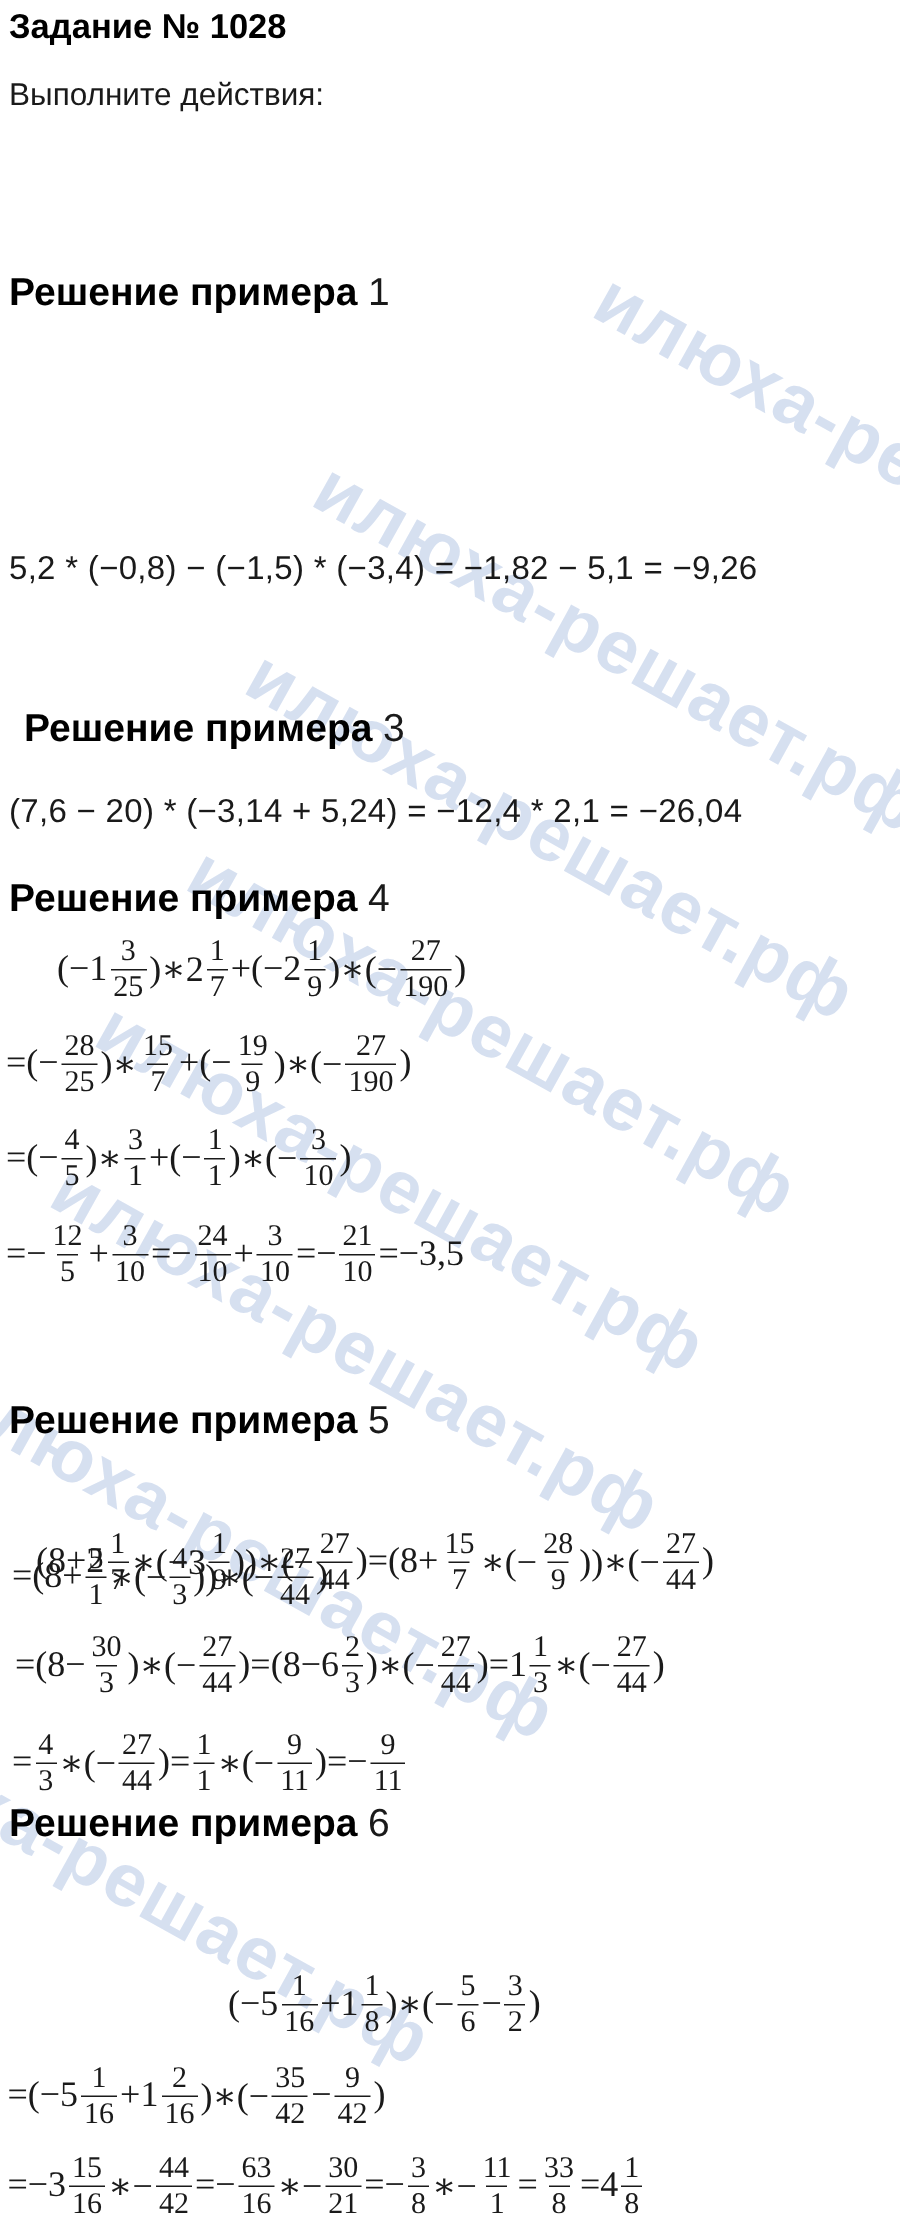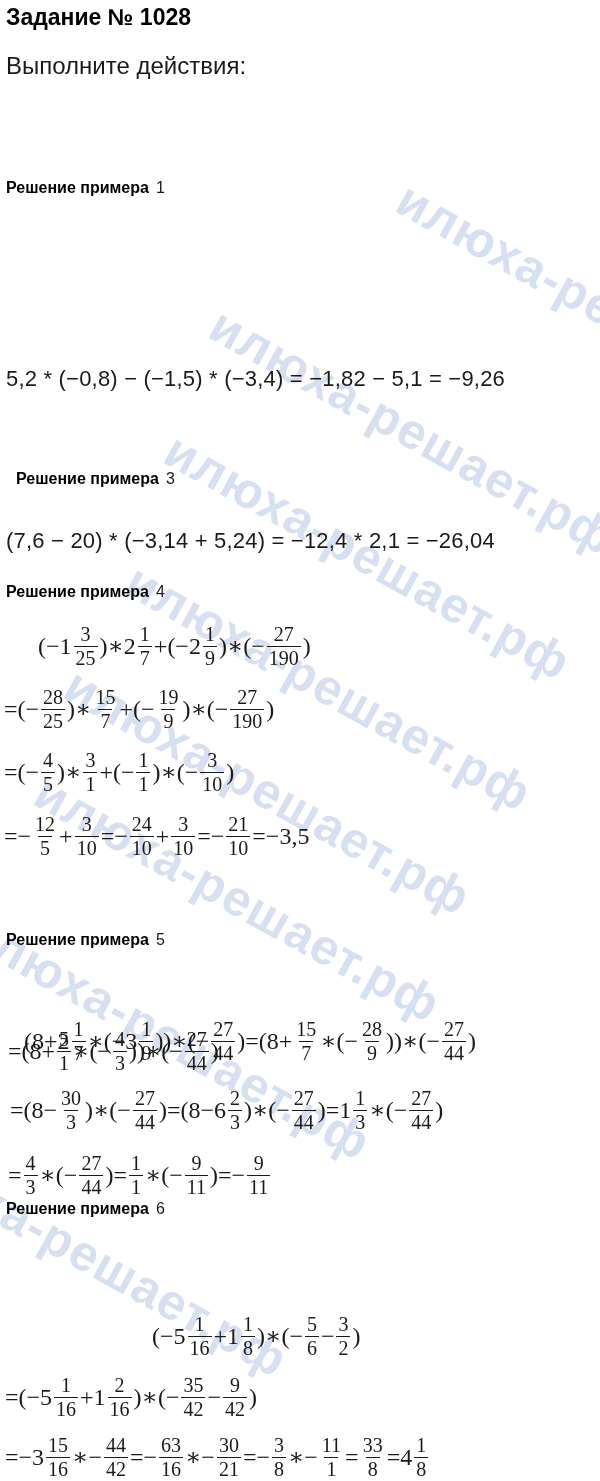--- a/index.html
+++ b/index.html
@@ -18,23 +18,23 @@
   .wm4{left:144px;top:552px;}
   .wm5{left:83px;top:656px;}
   .wm6{left:53px;top:763px;}
   .wm7{left:-17px;top:901px;}
   .wm8{left:-100px;top:1118px;}
 
   .content{position:absolute;inset:0;z-index:1;border-radius:28px;}
 
   .abs{position:absolute;white-space:nowrap;}
   .title{left:6px;top:4px;font-size:23px;font-weight:bold;color:#000;}
-  .subtitle{left:6px;top:52px;font-size:24px;}
-
-  .head{font-size:16px;font-weight:bold;color:#000;}
+  .subtitle{left:6px;top:52px;font-size:21px;}
+
+  .head{font-size:26px;font-weight:bold;color:#000;}
   .head .num{font-weight:normal;color:#1a1a1a;margin-left:7px;}
   .h1{left:6px;top:179px;} .h2{left:6px;top:322px;} .h3{left:16px;top:470px;}
   .h4{left:6px;top:583px;text-align:right;} .h5{left:6px;top:931px;} .h6{left:6px;top:1200px;}
 
   .eq{font-size:22px;letter-spacing:.2px;}
   .e1{left:6px;top:224px;} .e2{left:6px;top:366px;} .e3{left:6px;top:528px;}
 
   
   .mline{position:absolute;white-space:nowrap;font-family:"Liberation Serif","DejaVu Serif",serif;
          font-size:24px;color:#1a1a1a;display:flex;align-items:center;height:50px;}

